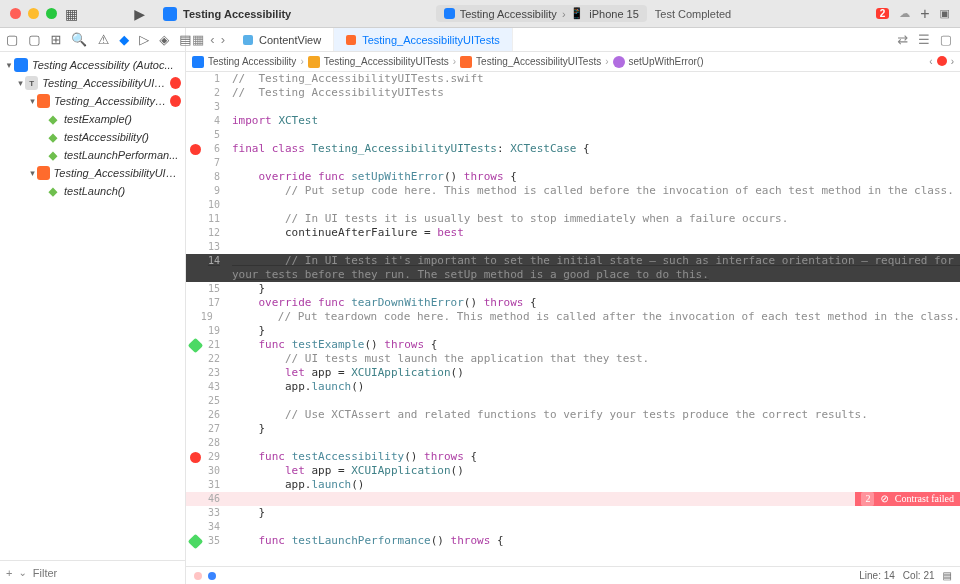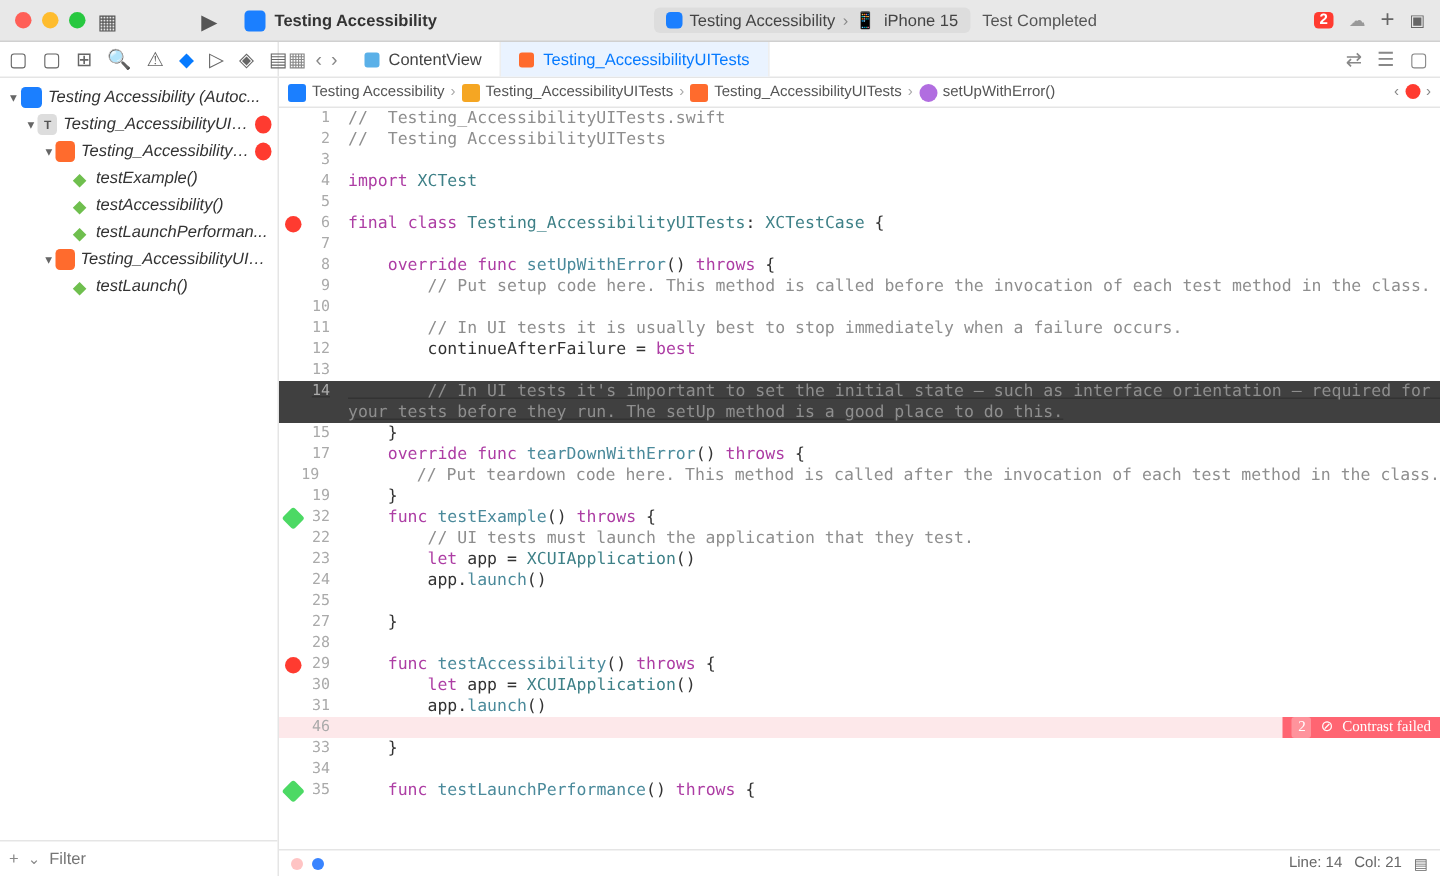--- a/index.html
+++ b/index.html
@@ -302,42 +302,47 @@
         </div>
       <div class="line">
           <span class="gutter-mark"></span>
           <span class="lineno">19</span>
           <span class="code">    }</span>
         </div>
       <div class="line">
           <span class="gutter-mark">
             <span class="gm-ok"></span>
           </span>
-          <span class="lineno">32</span>
+          <span class="lineno">21</span>
           <span class="code">    <span class="kw">func</span> <span class="fn">testExample</span>() <span class="kw">throws</span> {</span>
         </div>
       <div class="line">
           <span class="gutter-mark"></span>
           <span class="lineno">22</span>
           <span class="code cmt">        // UI tests must launch the application that they test.</span>
         </div>
       <div class="line">
           <span class="gutter-mark"></span>
           <span class="lineno">23</span>
           <span class="code">        <span class="kw">let</span> <span>app</span> = <span class="type">XCUIApplication</span>()</span>
         </div>
       <div class="line">
           <span class="gutter-mark"></span>
-          <span class="lineno">24</span>
+          <span class="lineno">43</span>
           <span class="code">        <span>app</span>.<span class="fn">launch</span>()</span>
         </div>
       <div class="line">
           <span class="gutter-mark"></span>
           <span class="lineno">25</span>
           <span class="code"></span>
+        </div>
+      <div class="line">
+          <span class="gutter-mark"></span>
+          <span class="lineno">26</span>
+          <span class="code cmt">        // Use XCTAssert and related functions to verify your tests produce the correct results.</span>
         </div>
       <div class="line">
           <span class="gutter-mark"></span>
           <span class="lineno">27</span>
           <span class="code">    }</span>
         </div>
       <div class="line">
           <span class="gutter-mark"></span>
           <span class="lineno">28</span>
           <span class="code"></span>

